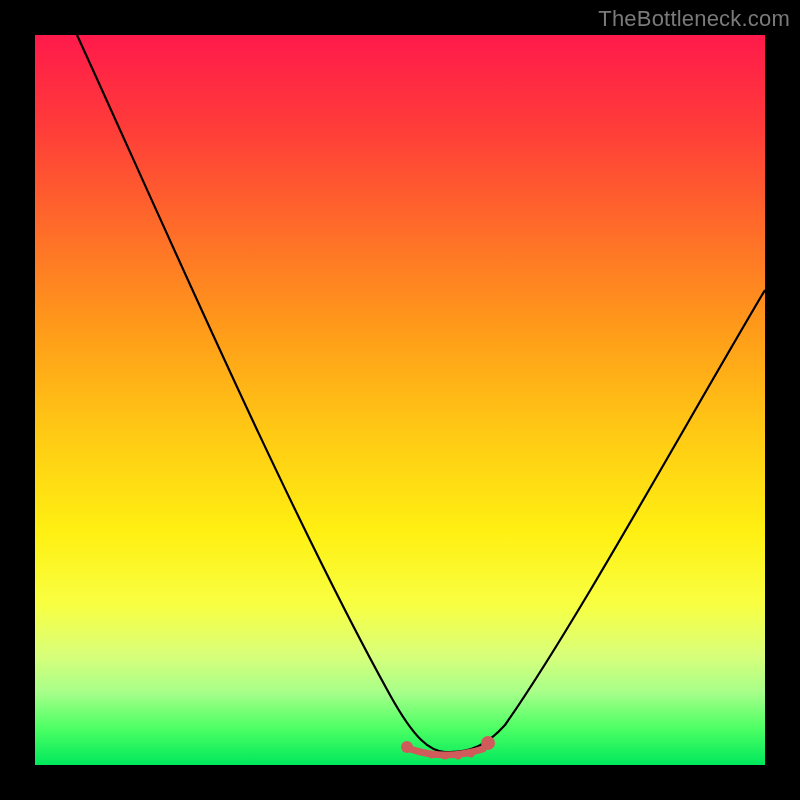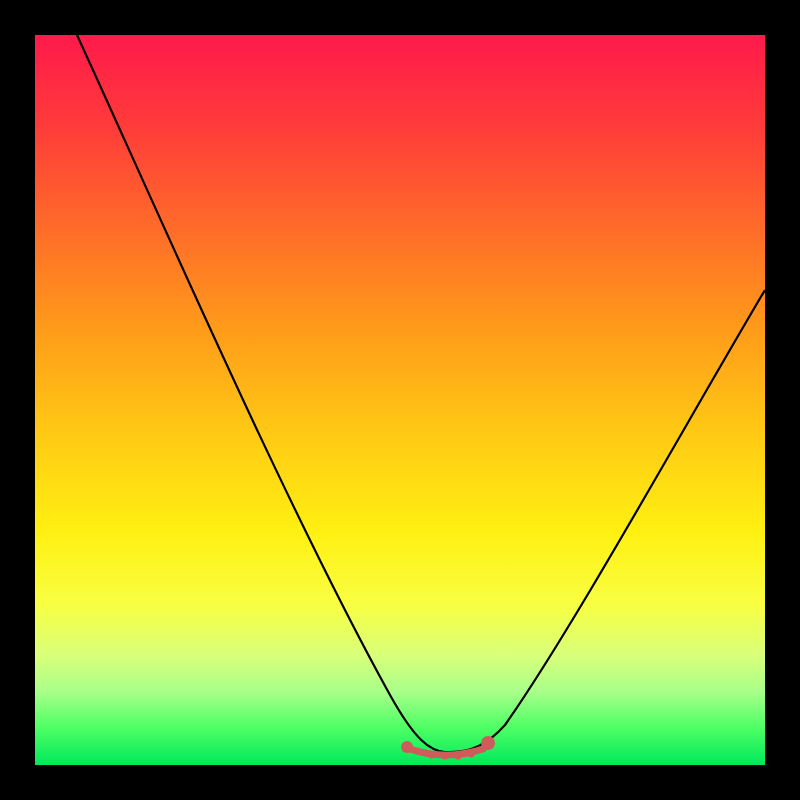--- a/index.html
+++ b/index.html
@@ -71,13 +71,14 @@
         <circle cx="372" cy="712" r="6" fill="#cf5b5b"></circle>
         <path d="M 375 714 Q 410 726 448 714" stroke="#cf5b5b" stroke-width="7" fill="none" stroke-linecap="round"></path>
         <circle cx="453" cy="708" r="7" fill="#cf5b5b"></circle>
         <circle cx="397" cy="720" r="3.5" fill="#cf5b5b"></circle>
         <circle cx="410" cy="721" r="3.5" fill="#cf5b5b"></circle>
         <circle cx="423" cy="721" r="3.5" fill="#cf5b5b"></circle>
         <circle cx="436" cy="719" r="3.5" fill="#cf5b5b"></circle>
       </g>
     </svg>
   </div>
+  <div class="watermark">TheBottleneck.com</div>
 </div>
 
 </body></html>

